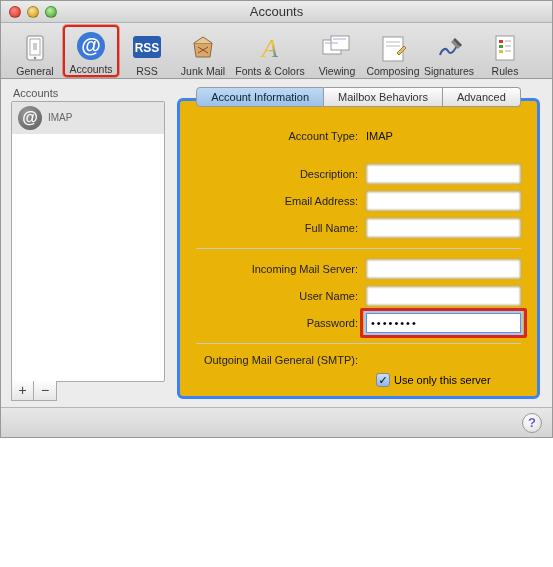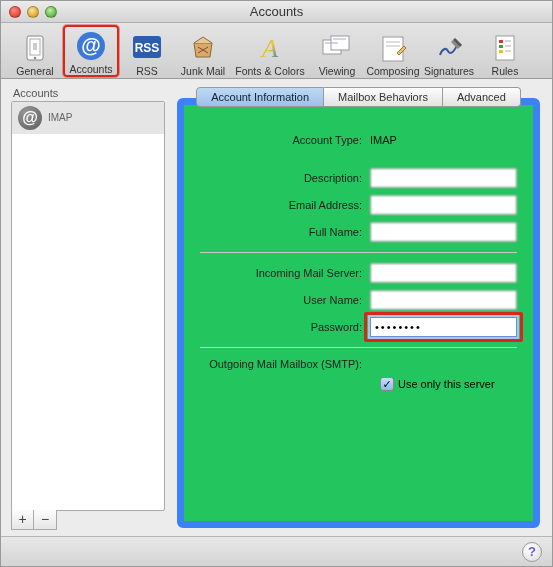--- a/index.html
+++ b/index.html
@@ -7,21 +7,21 @@
     margin: 0;
     font-family: "Lucida Grande", "Helvetica Neue", sans-serif;
     font-size: 11px;
     background: #fff;
     width: 553px;
     height: 567px;
     overflow: hidden;
   }
   .window {
     width: 553px;
-    height: 567px;
+    height: 438px;
     border: 1px solid #999;
     background: linear-gradient(#e9e9e9, #d6d6d6);
     display: flex;
     flex-direction: column;
   }
   
   .titlebar {
     height: 22px;
     background: linear-gradient(#ececec, #d4d4d4);
     border-bottom: 1px solid #b0b0b0;
@@ -149,23 +149,23 @@
   }
   .tab:first-child { border-radius: 4px 0 0 4px; }
   .tab:last-child { border-radius: 0 4px 4px 0; }
   .tab + .tab { border-left: none; text-align: center; }
   .tab.active {
     background: linear-gradient(#bfd9f5,#9cc1ea);
     color: #123;
   }
   .pane {
     flex: 1;
-    border: 7px solid #3b82f6;
+    border: 3px solid #3b82f6;
     border-radius: 6px;
-    background: #22c55e;
+    background: #eab308;
     margin-top: -10px;
     padding: 22px 16px 10px 16px;
     min-height: 0;
   }
   .form-row {
     display: flex;
     align-items: center;
     margin: 7px 0;
   }
   .form-row label {
@@ -421,21 +421,21 @@
           <label>Password:</label>
           <div class="pw-wrap">
             <div class="pw-highlight"></div>
             <input class="pw" type="text" value="••••••••" style="">
           </div>
         </div>
 
         <div class="sep"></div>
 
         <div class="form-row">
-          <label>Outgoing Mail Mailbox (SMTP):</label>
+          <label>Outgoing Mail General (SMTP):</label>
         </div>
         <div class="chk-row">
           <div class="chk">✓</div>
           <span>Use only this server</span>
         </div>
 
       </div>
     </div>
   </div>
 

